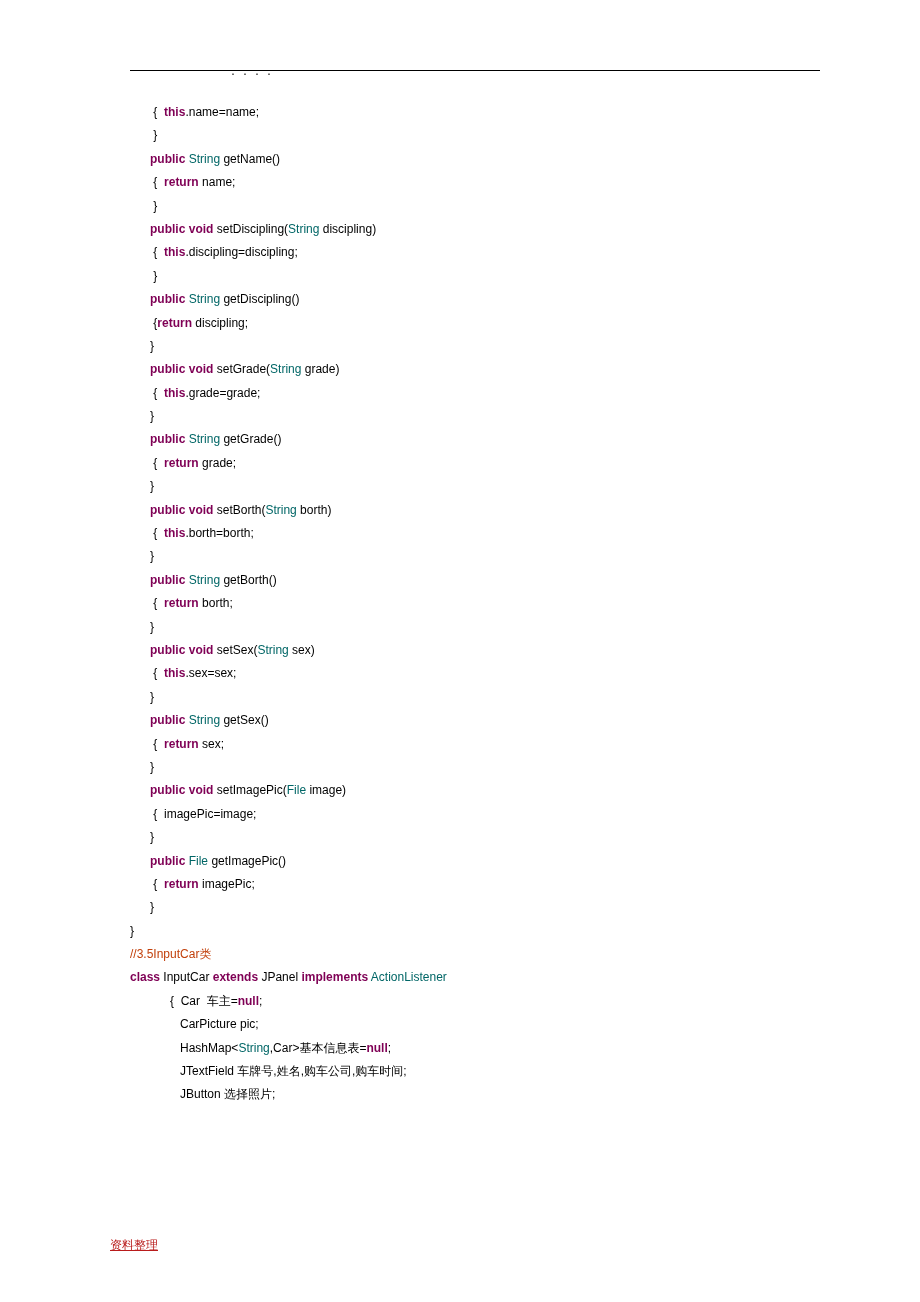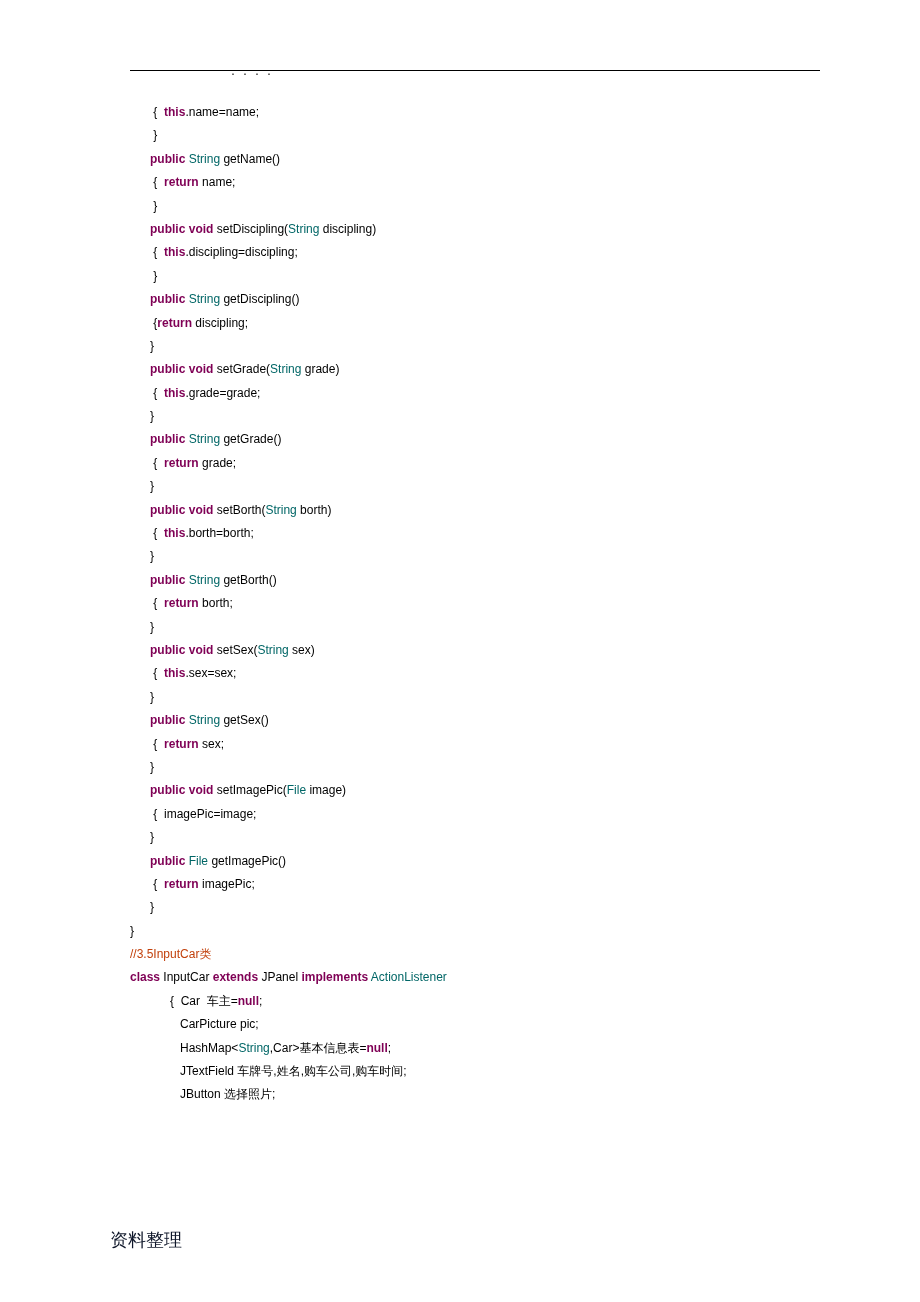--- a/index.html
+++ b/index.html
@@ -42,22 +42,23 @@
     }
     .kw { color: #7f0055; font-weight: bold; }
     .type { color: #006666; }
     .comment { color: #c2410c; }
     .normal { color: #000000; }
     .footer {
       position: absolute;
       bottom: 45px;
       left: 110px;
       font-family: "SimSun", serif;
-      font-size: 18px;
-      color: #0f172a;
+      font-size: 12px;
+      color: #b91c1c;
+      text-decoration: underline;
     }
   </style>
 </head>
 <body>
 
 <div class="page">
   <div class="header-line">
     <div class="header-dots">.          .        .                .                </div>
   </div>
   <div id="code" class="code-block"><div>      <span class="normal"> {  </span><span class="kw">this</span><span class="normal">.name=name;</span></div><div>      <span class="normal"> }</span></div><div>      <span class="kw">public</span><span class="normal"> </span><span class="type">String</span><span class="normal"> getName()</span></div><div>      <span class="normal"> {  </span><span class="kw">return</span><span class="normal"> name;</span></div><div>      <span class="normal"> }</span></div><div>      <span class="kw">public</span><span class="normal"> </span><span class="kw">void</span><span class="normal"> setDiscipling(</span><span class="type">String</span><span class="normal"> discipling)</span></div><div>      <span class="normal"> {  </span><span class="kw">this</span><span class="normal">.discipling=discipling;</span></div><div>      <span class="normal"> }</span></div><div>      <span class="kw">public</span><span class="normal"> </span><span class="type">String</span><span class="normal"> getDiscipling()</span></div><div>      <span class="normal"> {</span><span class="kw">return</span><span class="normal"> discipling;</span></div><div>      <span class="normal">}</span></div><div>      <span class="kw">public</span><span class="normal"> </span><span class="kw">void</span><span class="normal"> setGrade(</span><span class="type">String</span><span class="normal"> grade)</span></div><div>      <span class="normal"> {  </span><span class="kw">this</span><span class="normal">.grade=grade;</span></div><div>      <span class="normal">}</span></div><div>      <span class="kw">public</span><span class="normal"> </span><span class="type">String</span><span class="normal"> getGrade()</span></div><div>      <span class="normal"> {  </span><span class="kw">return</span><span class="normal"> grade;</span></div><div>      <span class="normal">}</span></div><div>      <span class="kw">public</span><span class="normal"> </span><span class="kw">void</span><span class="normal"> setBorth(</span><span class="type">String</span><span class="normal"> borth)</span></div><div>      <span class="normal"> {  </span><span class="kw">this</span><span class="normal">.borth=borth;</span></div><div>      <span class="normal">}</span></div><div>      <span class="kw">public</span><span class="normal"> </span><span class="type">String</span><span class="normal"> getBorth()</span></div><div>      <span class="normal"> {  </span><span class="kw">return</span><span class="normal"> borth;</span></div><div>      <span class="normal">}</span></div><div>      <span class="kw">public</span><span class="normal"> </span><span class="kw">void</span><span class="normal"> setSex(</span><span class="type">String</span><span class="normal"> sex)</span></div><div>      <span class="normal"> {  </span><span class="kw">this</span><span class="normal">.sex=sex;</span></div><div>      <span class="normal">}</span></div><div>      <span class="kw">public</span><span class="normal"> </span><span class="type">String</span><span class="normal"> getSex()</span></div><div>      <span class="normal"> {  </span><span class="kw">return</span><span class="normal"> sex;</span></div><div>      <span class="normal">}</span></div><div>      <span class="kw">public</span><span class="normal"> </span><span class="kw">void</span><span class="normal"> setImagePic(</span><span class="type">File</span><span class="normal"> image)</span></div><div>      <span class="normal"> {  imagePic=image;</span></div><div>      <span class="normal">}</span></div><div>      <span class="kw">public</span><span class="normal"> </span><span class="type">File</span><span class="normal"> getImagePic()</span></div><div>      <span class="normal"> {  </span><span class="kw">return</span><span class="normal"> imagePic;</span></div><div>      <span class="normal">}</span></div><div><span class="normal">}</span></div><div><span class="normal"></span></div><div><span class="comment">//3.5InputCar类</span></div><div><span class="kw">class</span><span class="normal"> InputCar </span><span class="kw">extends</span><span class="normal"> JPanel </span><span class="kw">implements</span><span class="normal"> </span><span class="type">ActionListener</span></div><div>            <span class="normal">{  Car  车主=</span><span class="kw">null</span><span class="normal">;</span></div><div>               <span class="normal">CarPicture pic;</span></div><div>               <span class="normal">HashMap&lt;</span><span class="type">String</span><span class="normal">,Car&gt;基本信息表=</span><span class="kw">null</span><span class="normal">;</span></div><div>               <span class="normal">JTextField 车牌号,姓名,购车公司,购车时间;</span></div><div>               <span class="normal">JButton 选择照片;</span></div></div>

